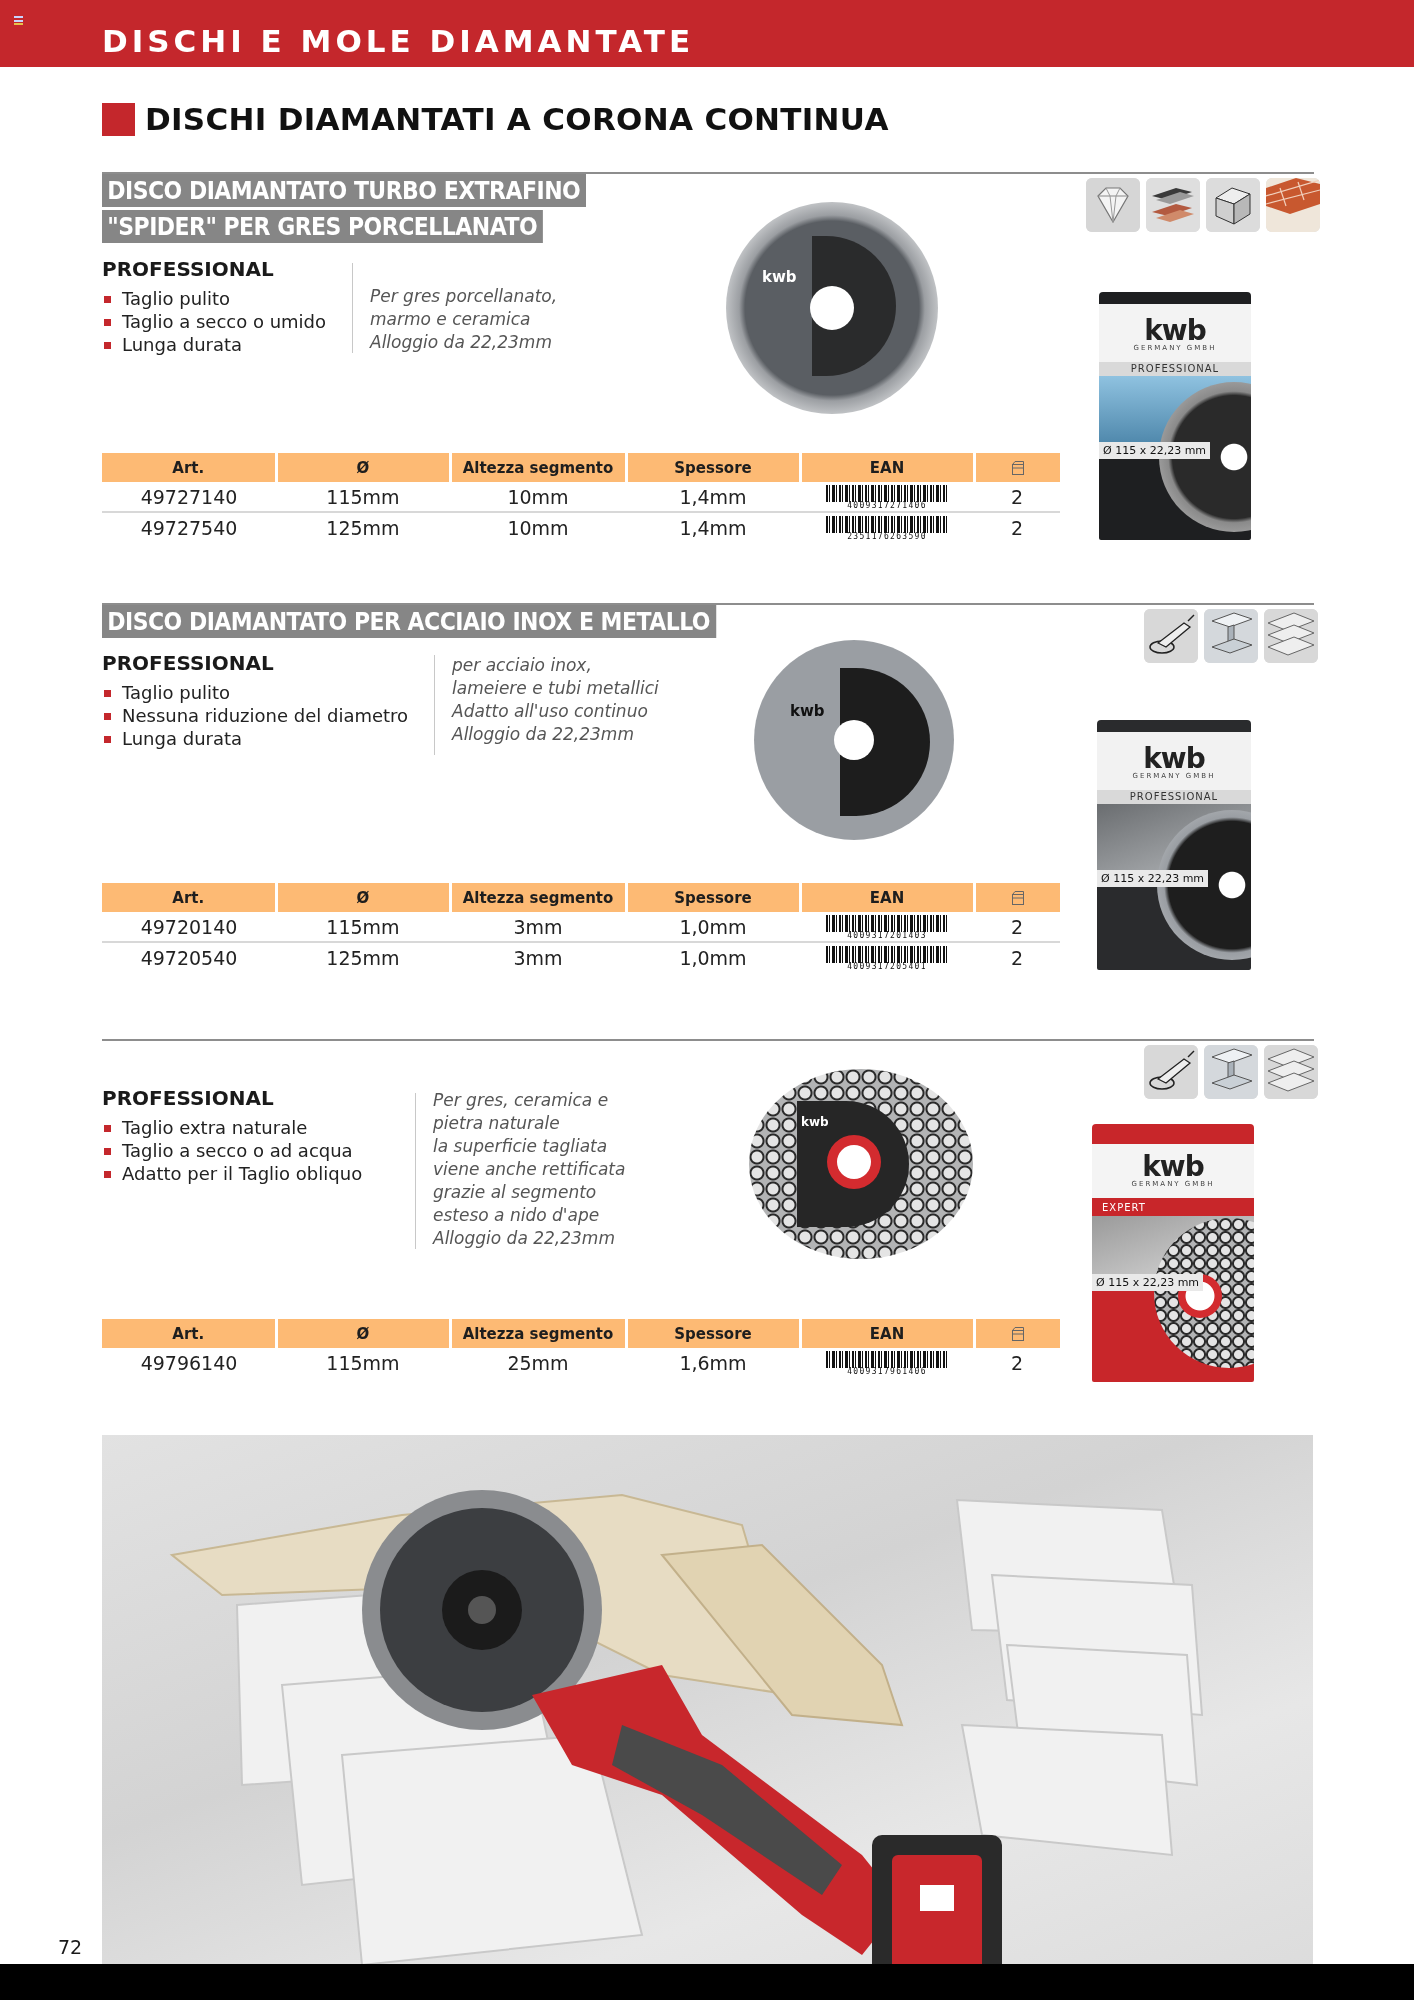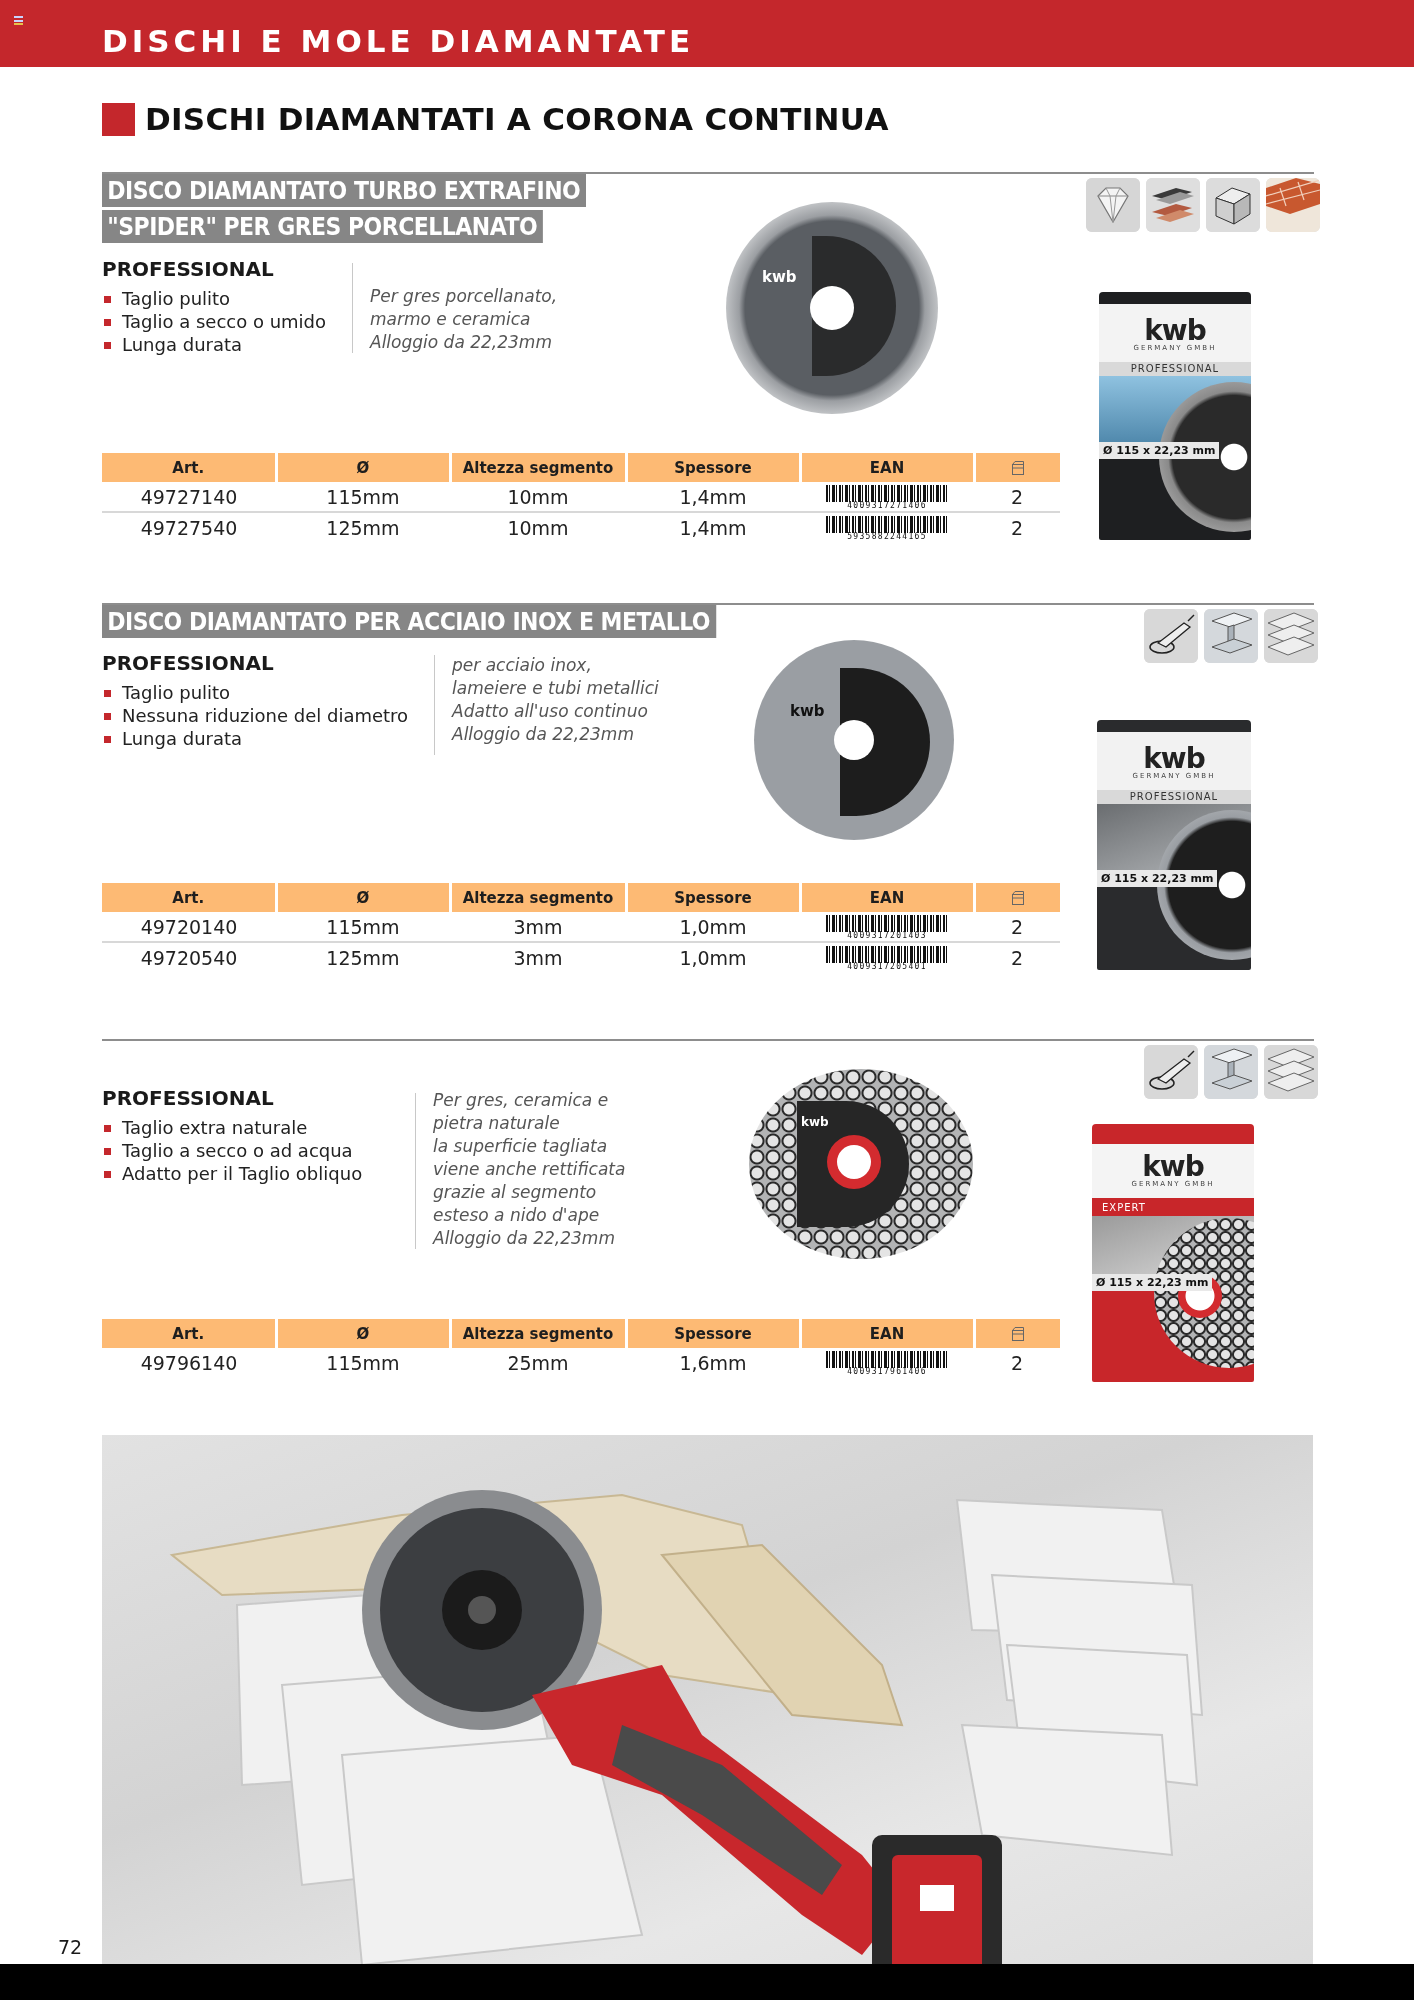--- a/index.html
+++ b/index.html
@@ -31,21 +31,21 @@
 
   .disc { position: absolute; border-radius: 50%; }
   .disc-hole { position: absolute; border-radius: 50%; background: #ffffff; }
   .disc-label { position: absolute; font-weight: bold; color: #fff; font-size: 15px; }
 
   .pack { position: absolute; overflow: hidden; border-radius: 4px 4px 2px 2px; }
   .pack-head { position: absolute; left: 0; top: 0; width: 100%; height: 68px; background: #f2f2f2; }
   .pack-logo { position: absolute; left: 0; width: 100%; text-align: center; font-weight: bold; font-size: 28px; letter-spacing: -1px; color: #222; }
   .pack-sub { position: absolute; left: 0; width: 100%; text-align: center; font-size: 7px; letter-spacing: 2px; color: #444; }
   .pack-line { position: absolute; left: 0; width: 100%; text-align: center; font-size: 10px; letter-spacing: 1px; }
-  .pack-size { position: absolute; left: 0; font-weight: bold; font-size: 11px; padding: 2px 4px; background: #e9e9e9; color: #111; }
+  .pack-size { position: absolute; left: 0; font-weight: normal; font-size: 11px; padding: 2px 4px; background: #e9e9e9; color: #111; }
 
   .icon-row { position: absolute; display: flex; gap: 6px; }
   .mat-icon { width: 54px; height: 54px; border-radius: 6px; background: #dcdcdc; position: relative; overflow: hidden; }
 
   table.spec { position: absolute; left: 0; border-collapse: collapse; width: 958px; font-family: "DejaVu Sans", sans-serif; }
   table.spec th { background: #fdba74; font-weight: bold; font-size: 15px; color: #1e1e1e; height: 29px; border-right: 3px solid #ffffff; text-align: center; }
   table.spec th:last-child { border-right: none; }
   table.spec td { font-size: 19px; color: #222; height: 30px; text-align: center; }
   table.spec tr.row + tr.row td { border-top: 2px solid #d8d8d8; }
   .barcode { display: inline-block; width: 122px; height: 24px; position: relative; vertical-align: middle; }
@@ -179,21 +179,21 @@
       <td>10mm</td>
       <td>1,4mm</td>
       <td><span class="barcode"><span class="barcode-bars"></span><span class="barcode-digits">4009317271406</span></span></td>
       <td>2</td>
     </tr>
     <tr class="row">
       <td>49727540</td>
       <td>125mm</td>
       <td>10mm</td>
       <td>1,4mm</td>
-      <td><span class="barcode"><span class="barcode-bars"></span><span class="barcode-digits">5935882244165</span></span></td>
+      <td><span class="barcode"><span class="barcode-bars"></span><span class="barcode-digits">2351176263590</span></span></td>
       <td>2</td>
     </tr>
   </tbody>
     </table>
 </div>
 
 <div class="product" style="top:603px;height:380px;">
   <div class="product-rule"></div>
   <div class="title-block">
     <div class="title-chip">DISCO DIAMANTATO PER ACCIAIO INOX E METALLO</div>

